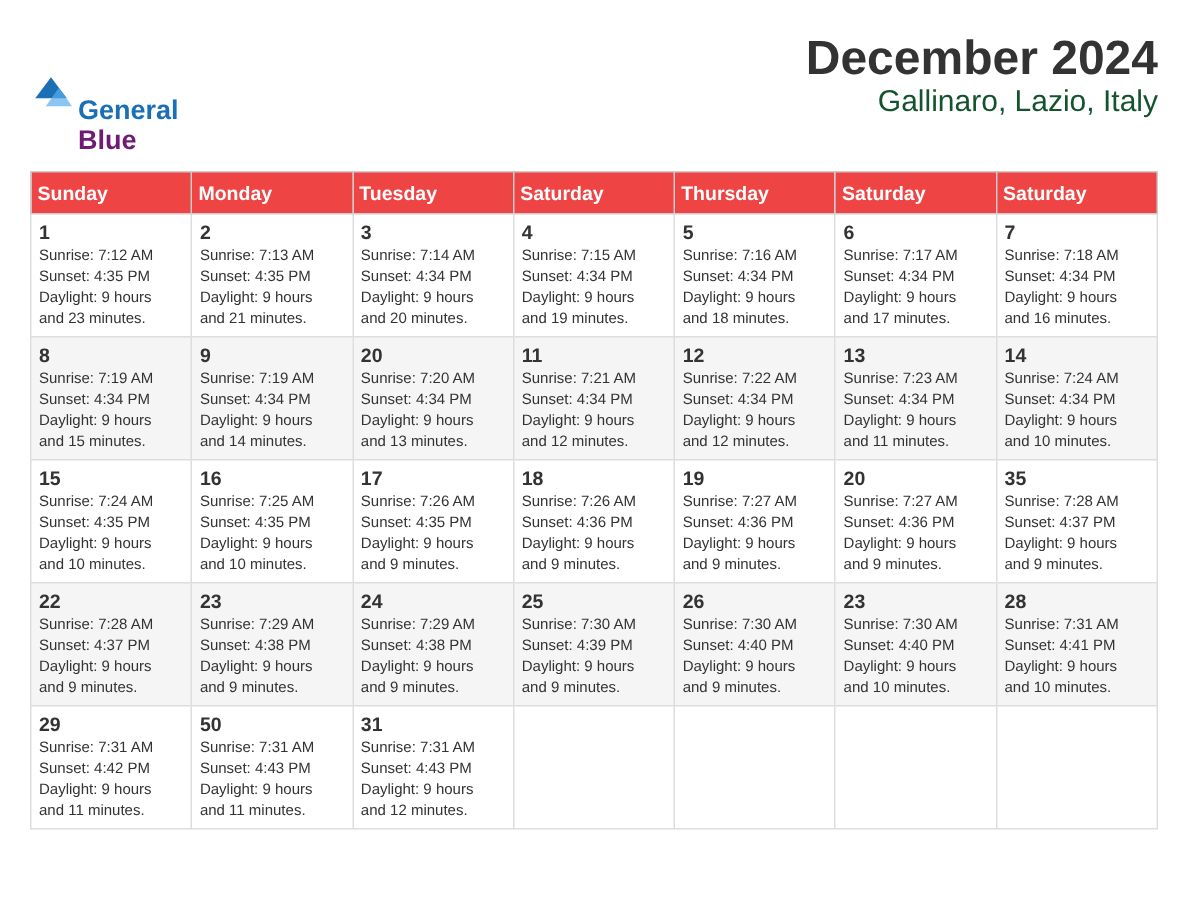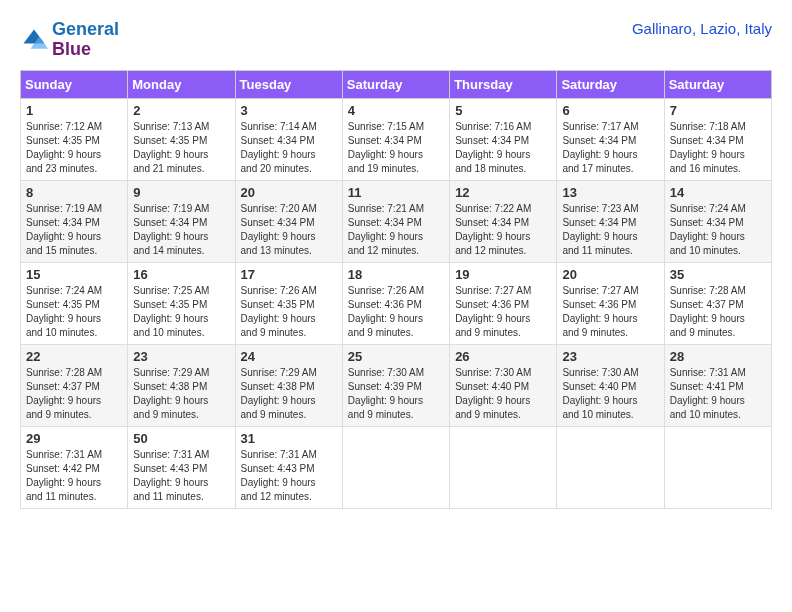--- a/index.html
+++ b/index.html
@@ -19,47 +19,48 @@
     .logo {
       display: flex;
       align-items: center;
       gap: 4px;
     }
     .logo-text {
       font-size: 18px;
       font-weight: bold;
       color: #333;
       line-height: 1.1;
+      margin-top: 44px;
     }
     .logo-text span {
       color: #1a6fb5;
     }
     .logo-icon {
       width: 28px;
       height: 28px;
     }
     .title-block {
       text-align: right;
     }
     .month-title {
       font-size: 32px;
       font-weight: bold;
       color: #333;
     }
     .location {
-      font-size: 15px;
-      color: #1d4ed8;
+      font-size: 20px;
+      color: #14532d;
     }
     table {
       width: 100%;
       border-collapse: collapse;
       table-layout: fixed;
     }
     thead tr {
-      background: #8b5cf6;
+      background: #ef4444;
       color: #fff;
     }
     thead th {
       padding: 6px 4px;
       font-size: 13px;
       font-weight: bold;
       text-align: left;
       border: 1px solid #ccc;
     }
     tbody td {
@@ -97,20 +98,21 @@
     <svg class="logo-icon" viewBox="0 0 32 32">
       <polygon points="16,4 28,20 4,20" fill="#1a6fb5"></polygon>
       <polygon points="22,12 32,26 12,26" fill="#5aacee" opacity="0.7"></polygon>
     </svg>
     <div class="logo-text">
       <div><span>General</span></div>
       <div style="color:#701a75">Blue</div>
     </div>
   </div>
   <div class="title-block">
+    <div class="month-title">December 2024</div>
     <div class="location">Gallinaro, Lazio, Italy</div>
   </div>
 </div>
 
 <table>
   <thead>
     <tr>
     <th>Sunday</th>
         <th>Monday</th>
         <th>Tuesday</th>

